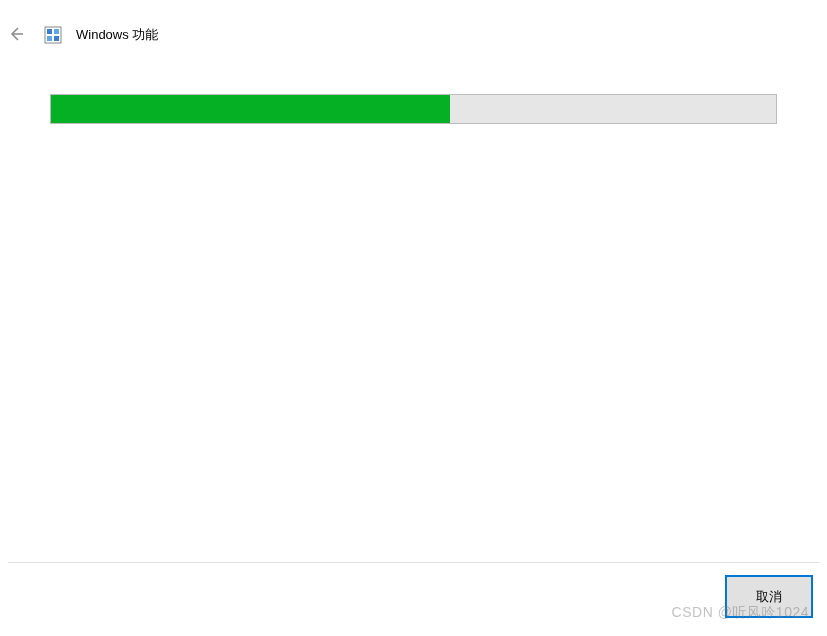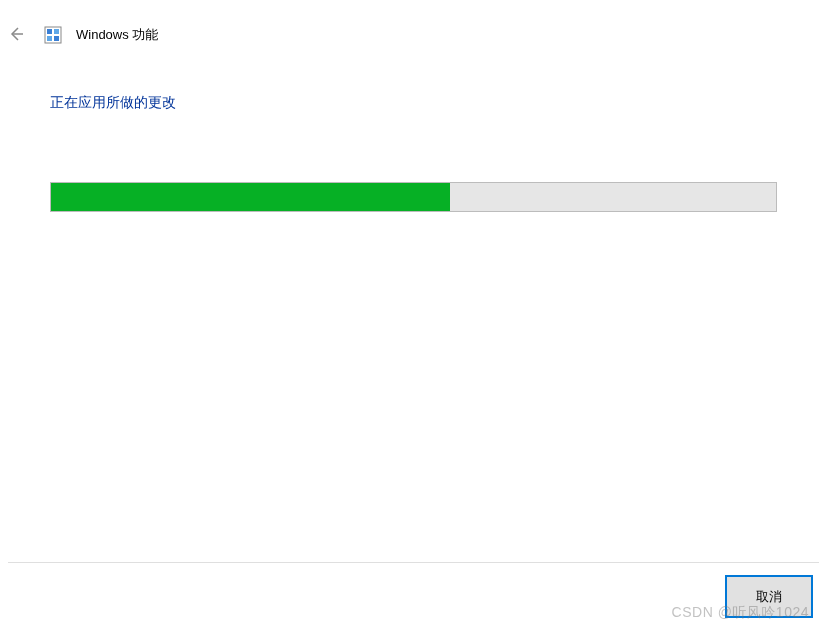--- a/index.html
+++ b/index.html
@@ -120,21 +120,20 @@
       <rect x="3" y="3" width="5" height="5" fill="#3a7fd5"></rect>
       <rect x="10" y="3" width="5" height="5" fill="#5fa8e8"></rect>
       <rect x="3" y="10" width="5" height="5" fill="#5fa8e8"></rect>
       <rect x="10" y="10" width="5" height="5" fill="#3a7fd5"></rect>
     </svg>
   </div>
   <div class="title">Windows 功能</div>
 </div>
 
 <div class="content">
-  <div class="heading">正在应用所做的更改</div>
   <div class="progress-container">
     <div class="progress-bar" style="width:55%"></div>
   </div>
 </div>
 
 <div class="footer">
   <button class="cancel-btn">取消</button>
 </div>
 
 <div class="watermark">CSDN @听风吟1024</div>

